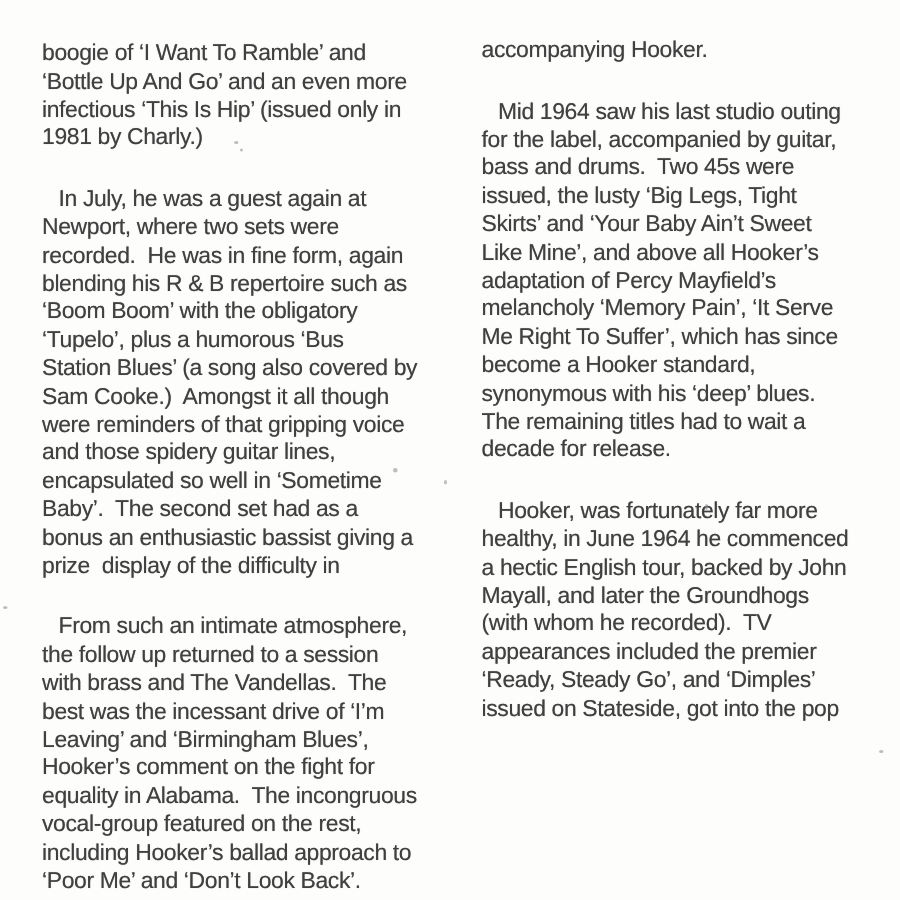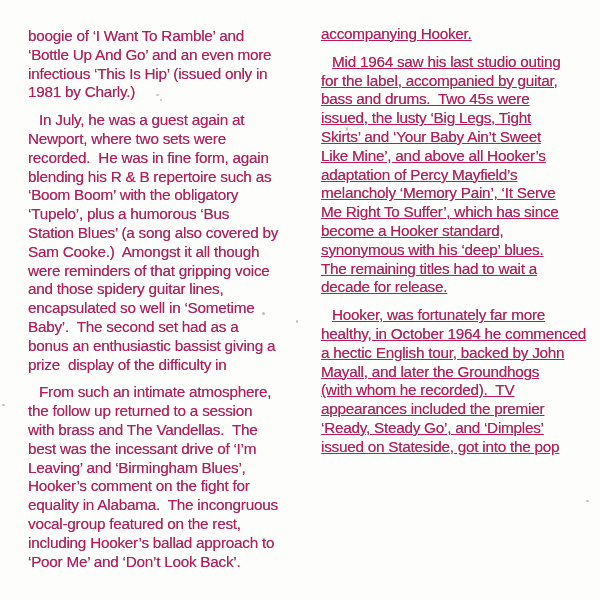--- a/index.html
+++ b/index.html
@@ -27,43 +27,42 @@
   }
   .column-left {
     left: 28px;
     top: 27px;
     width: 285px;
   }
   .column-right {
     left: 321px;
     top: 25px;
     width: 275px;
-    text-decoration: underline;
   }
   p.para {
     margin: 0;
     white-space: pre; 
   }
   p.para + p.para {
-    margin-top: 9px;
+    margin-top: 22px;
   }
   p.para.indent {
     text-indent: 11px;
   }
   .speck {
     position: absolute;
     background: #8a8a8a;
     border-radius: 50%;
     opacity: 0.55;
   }
 </style>
 </head>
 <body>
 
-<div class="page" style="background: rgb(253, 253, 252); color: #be185d;">
+<div class="page" style="background: rgb(253, 253, 252); color: #404040;">
 
   <div class="column column-left">
     <p class="para">boogie of ‘I Want To Ramble’ and
 ‘Bottle Up And Go’ and an even more
 infectious ‘This Is Hip’ (issued only in
 1981 by Charly.)</p>
     <p class="para indent">In July, he was a guest again at
 Newport, where two sets were
 recorded.  He was in fine form, again
 blending his R &amp; B repertoire such as
@@ -98,21 +97,21 @@
 Skirts’ and ‘Your Baby Ain’t Sweet
 Like Mine’, and above all Hooker’s
 adaptation of Percy Mayfield’s
 melancholy ‘Memory Pain’, ‘It Serve
 Me Right To Suffer’, which has since
 become a Hooker standard,
 synonymous with his ‘deep’ blues.
 The remaining titles had to wait a
 decade for release.</p>
     <p class="para indent">Hooker, was fortunately far more
-healthy, in October 1964 he commenced
+healthy, in June 1964 he commenced
 a hectic English tour, backed by John
 Mayall, and later the Groundhogs
 (with whom he recorded).  TV
 appearances included the premier
 ‘Ready, Steady Go’, and ‘Dimples’
 issued on Stateside, got into the pop</p>
   </div>
 
   <div class="speck" style="left:156px; top:94px; width:3px; height:2px;"></div>
   <div class="speck" style="left:160px; top:99px; width:2px; height:2px;"></div>

